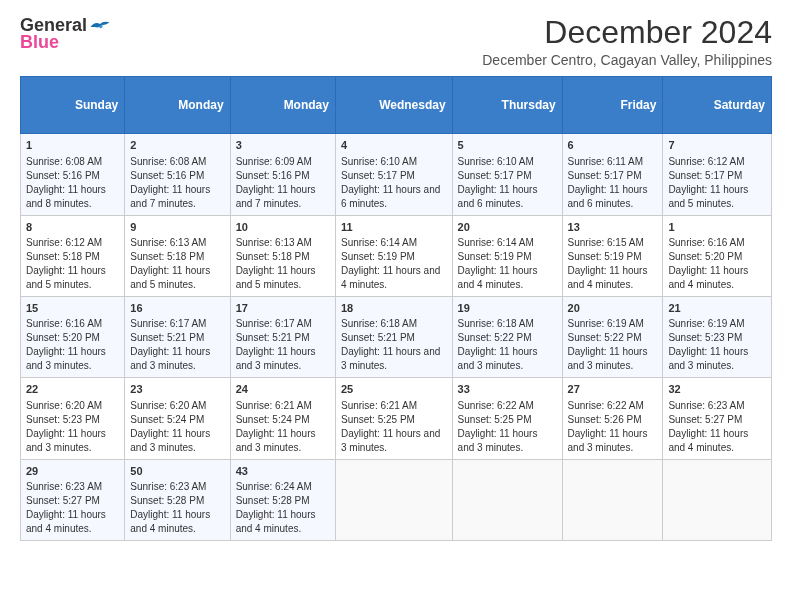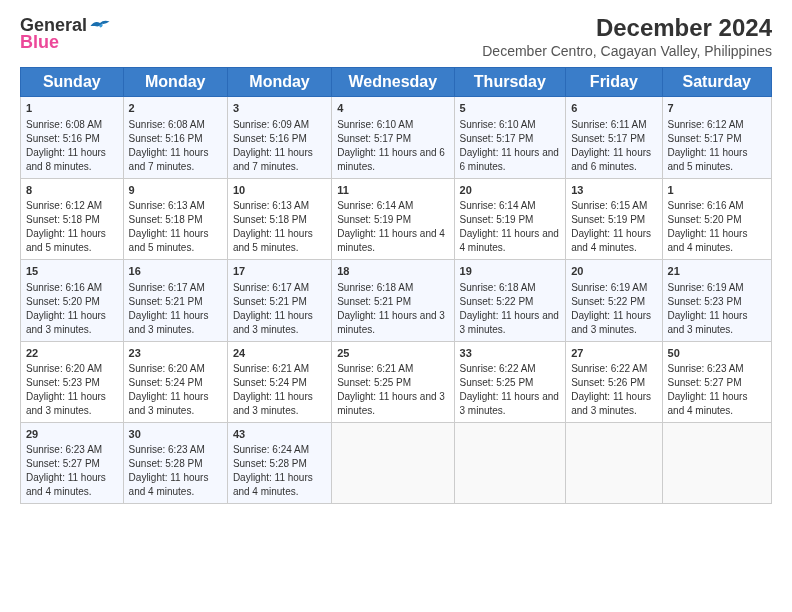--- a/index.html
+++ b/index.html
@@ -28,41 +28,41 @@
     }
     .logo-bird {
       width: 22px;
       height: 18px;
       margin-left: 2px;
     }
     .title-area {
       text-align: right;
     }
     .main-title {
-      font-size: 24px;
-      font-weight: bold;
+      font-size: 32px;
+      font-weight: normal;
       color: #333;
       line-height: 1.1;
     }
     .subtitle {
       font-size: 14px;
       color: #555;
       margin-top: 2px;
     }
     table {
       width: 100%;
       border-collapse: collapse;
       font-size: 10px;
     }
     thead tr th {
       background-color: #3a7dc9;
       color: #fff;
-      text-align: center;
-      padding: 5px 6px;
-      font-size: 16px;
+      text-align: right;
+      padding: 21px 6px;
+      font-size: 12px;
       font-weight: bold;
       border: 1px solid #2a6ab8;
     }
     tbody tr td {
       border: 1px solid #ccc;
       padding: 4px 5px;
       vertical-align: top;
       background: #fff;
       color: #333;
       line-height: 1.4;
@@ -85,21 +85,21 @@
       background: #f9f9f9 !important;
     }
   </style>
 </head>
 <body>
 
 <div class="page">
   <div class="header">
     <div class="logo">
       <div style="display:flex;flex-direction:column;align-items:flex-start;">
-        <div style="display:flex;align-items:center;">
+        <div style="display:flex;align-items:flex-end;">
           <span style="font-size:18px;font-weight:bold;color:#333;">General</span>
           <svg class="logo-bird" viewBox="0 0 30 20" xmlns="http://www.w3.org/2000/svg">
             <path d="M2,10 Q8,2 15,6 Q20,1 28,4 Q22,8 18,7 Q14,12 8,10 Z" fill="#1a6faf"></path>
             <path d="M18,7 Q20,10 16,12 Q14,12 14,9 Z" fill="#3a9ad9"></path>
           </svg>
         </div>
         <span style="font-size:18px;font-weight:bold;color:#ec4899;margin-top:-4px;">Blue</span>
       </div>
     </div>
     <div class="title-area">
@@ -148,25 +148,25 @@
           <td><span class="day-num">20</span><span class="day-info">Sunrise: 6:19 AM<br>Sunset: 5:22 PM<br>Daylight: 11 hours and 3 minutes.</span></td>
           <td><span class="day-num">21</span><span class="day-info">Sunrise: 6:19 AM<br>Sunset: 5:23 PM<br>Daylight: 11 hours and 3 minutes.</span></td>
         </tr>
         <tr>
           <td><span class="day-num">22</span><span class="day-info">Sunrise: 6:20 AM<br>Sunset: 5:23 PM<br>Daylight: 11 hours and 3 minutes.</span></td>
           <td><span class="day-num">23</span><span class="day-info">Sunrise: 6:20 AM<br>Sunset: 5:24 PM<br>Daylight: 11 hours and 3 minutes.</span></td>
           <td><span class="day-num">24</span><span class="day-info">Sunrise: 6:21 AM<br>Sunset: 5:24 PM<br>Daylight: 11 hours and 3 minutes.</span></td>
           <td><span class="day-num">25</span><span class="day-info">Sunrise: 6:21 AM<br>Sunset: 5:25 PM<br>Daylight: 11 hours and 3 minutes.</span></td>
           <td><span class="day-num">33</span><span class="day-info">Sunrise: 6:22 AM<br>Sunset: 5:25 PM<br>Daylight: 11 hours and 3 minutes.</span></td>
           <td><span class="day-num">27</span><span class="day-info">Sunrise: 6:22 AM<br>Sunset: 5:26 PM<br>Daylight: 11 hours and 3 minutes.</span></td>
-          <td><span class="day-num">50</span><span class="day-info">Sunrise: 6:23 AM<br>Sunset: 5:27 PM<br>Daylight: 11 hours and 4 minutes.</span></td>
+          <td><span class="day-num">32</span><span class="day-info">Sunrise: 6:23 AM<br>Sunset: 5:27 PM<br>Daylight: 11 hours and 4 minutes.</span></td>
         </tr>
         <tr>
           <td><span class="day-num">29</span><span class="day-info">Sunrise: 6:23 AM<br>Sunset: 5:27 PM<br>Daylight: 11 hours and 4 minutes.</span></td>
-          <td><span class="day-num">30</span><span class="day-info">Sunrise: 6:23 AM<br>Sunset: 5:28 PM<br>Daylight: 11 hours and 4 minutes.</span></td>
+          <td><span class="day-num">50</span><span class="day-info">Sunrise: 6:23 AM<br>Sunset: 5:28 PM<br>Daylight: 11 hours and 4 minutes.</span></td>
           <td><span class="day-num">43</span><span class="day-info">Sunrise: 6:24 AM<br>Sunset: 5:28 PM<br>Daylight: 11 hours and 4 minutes.</span></td>
           <td class="empty-cell"></td>
           <td class="empty-cell"></td>
           <td class="empty-cell"></td>
           <td class="empty-cell"></td>
         </tr>
       </tbody>
   </table>
 </div>
 

